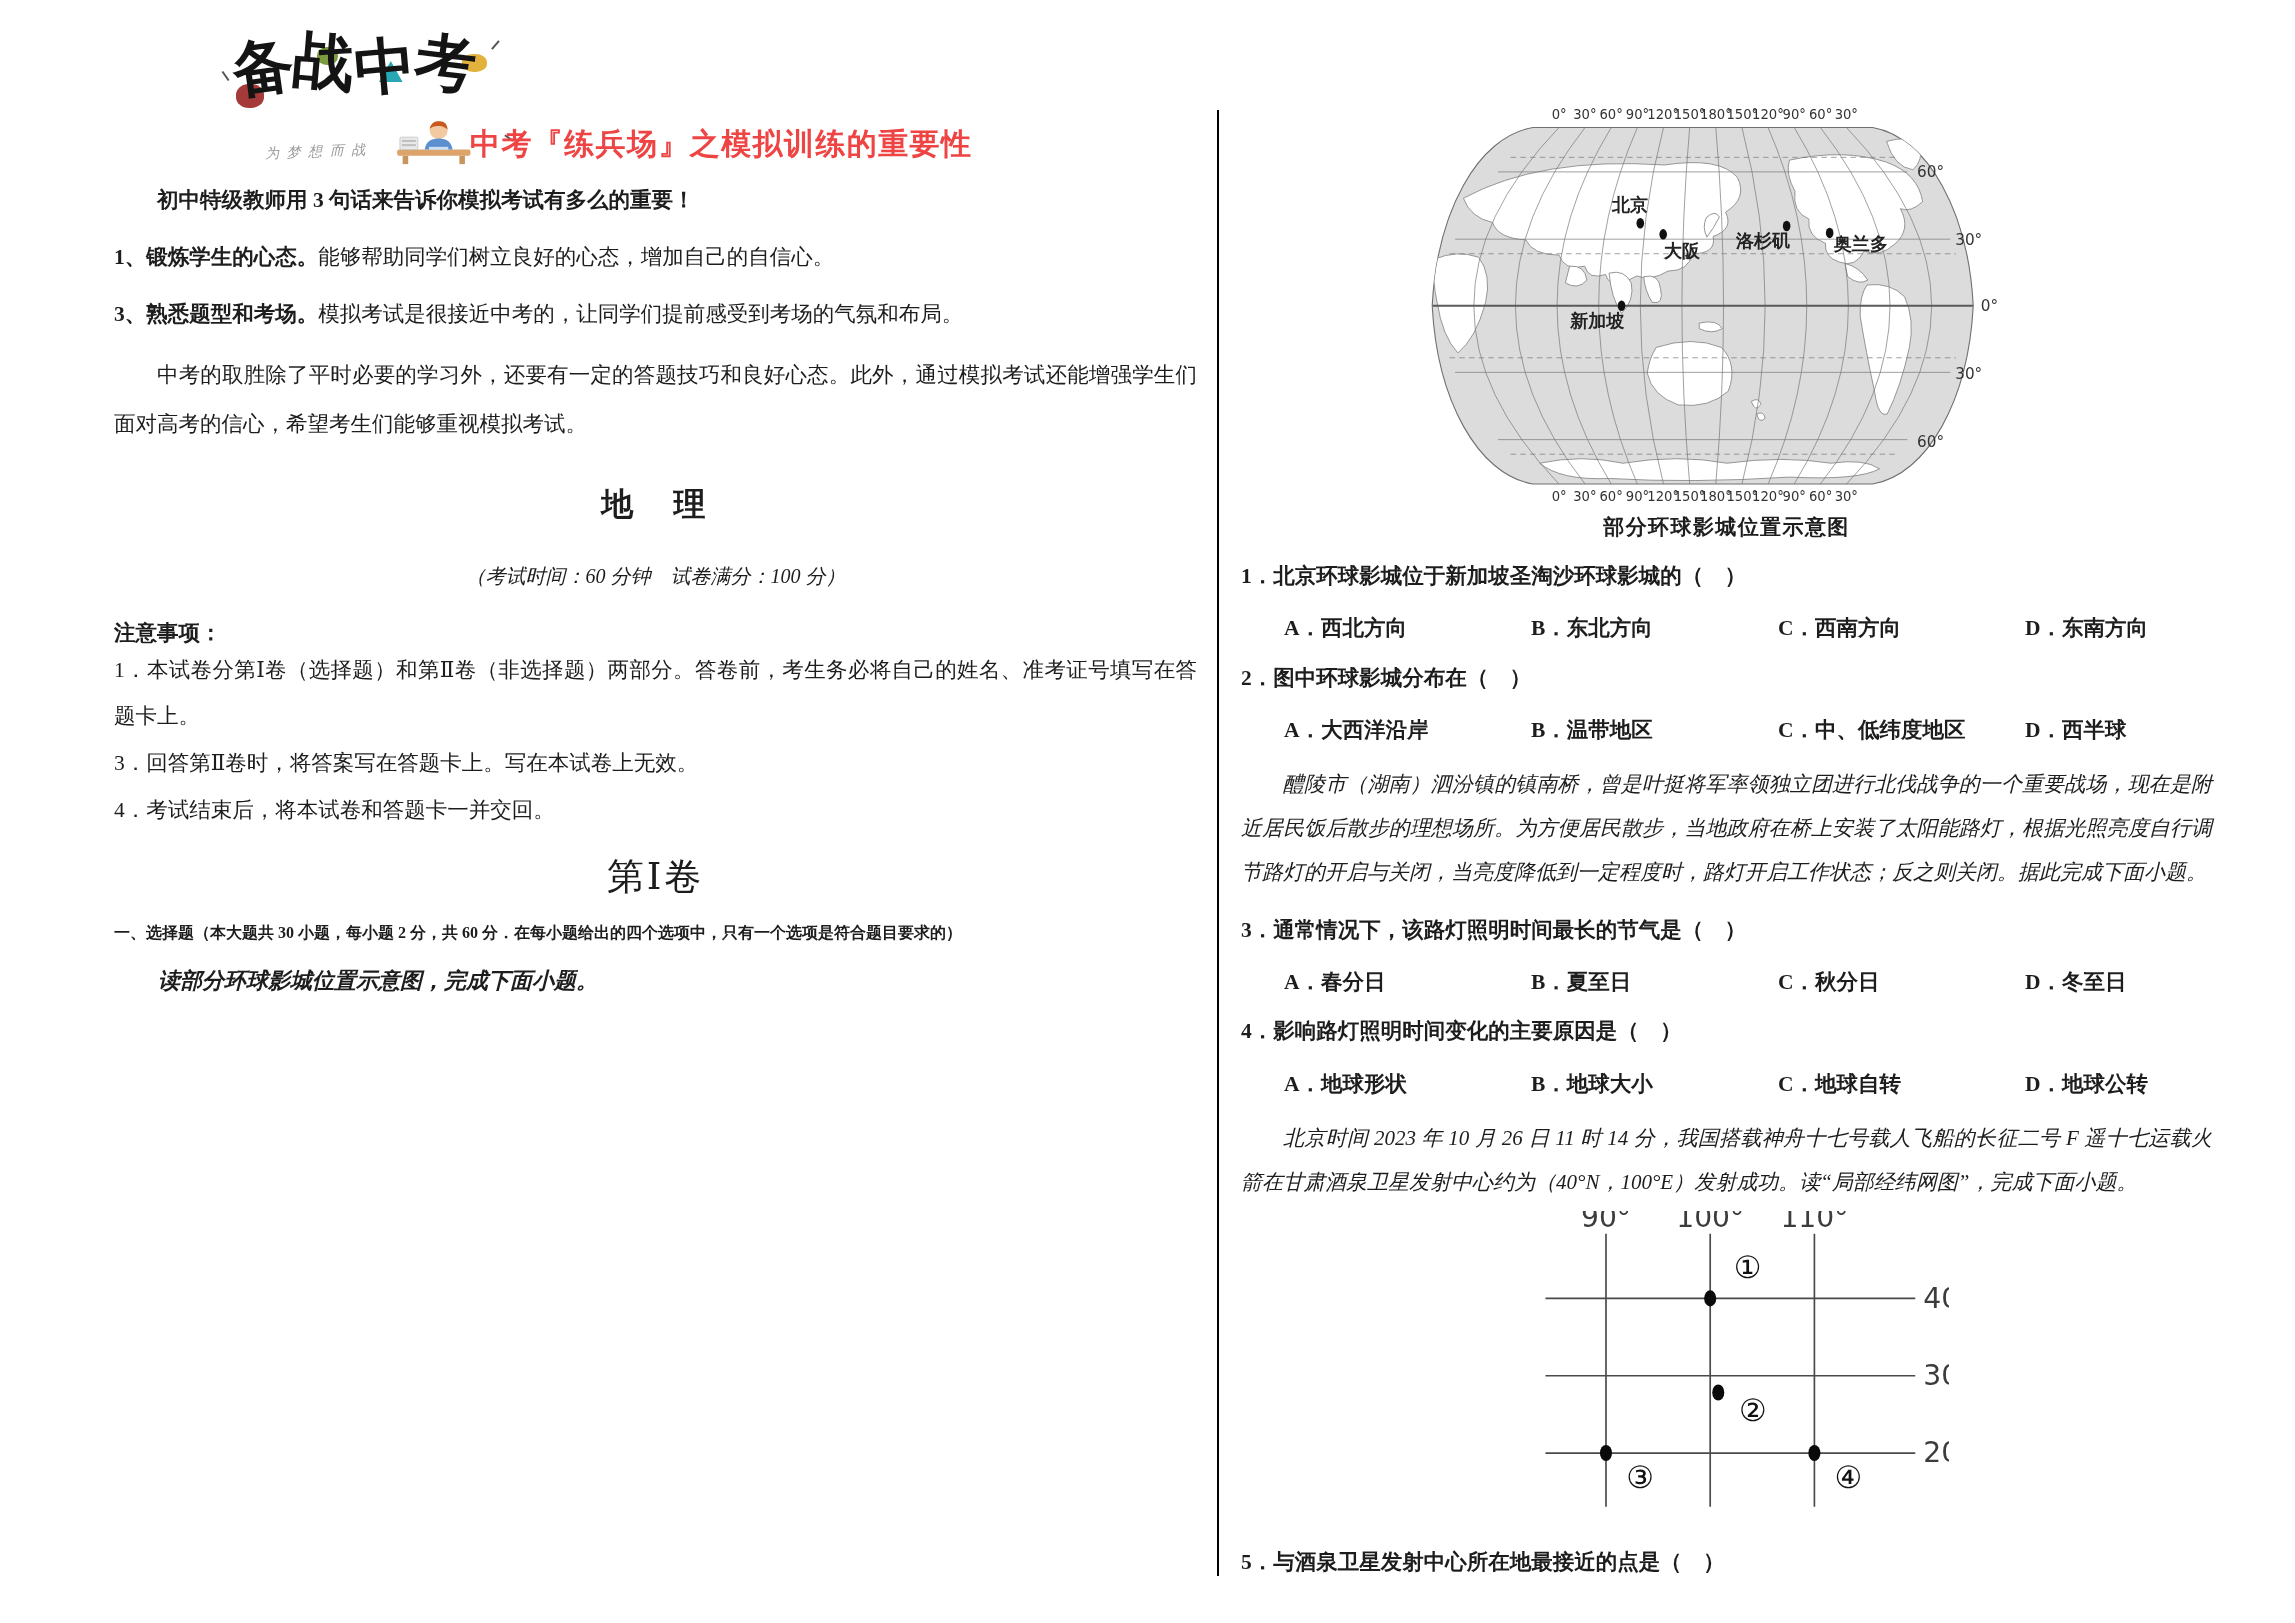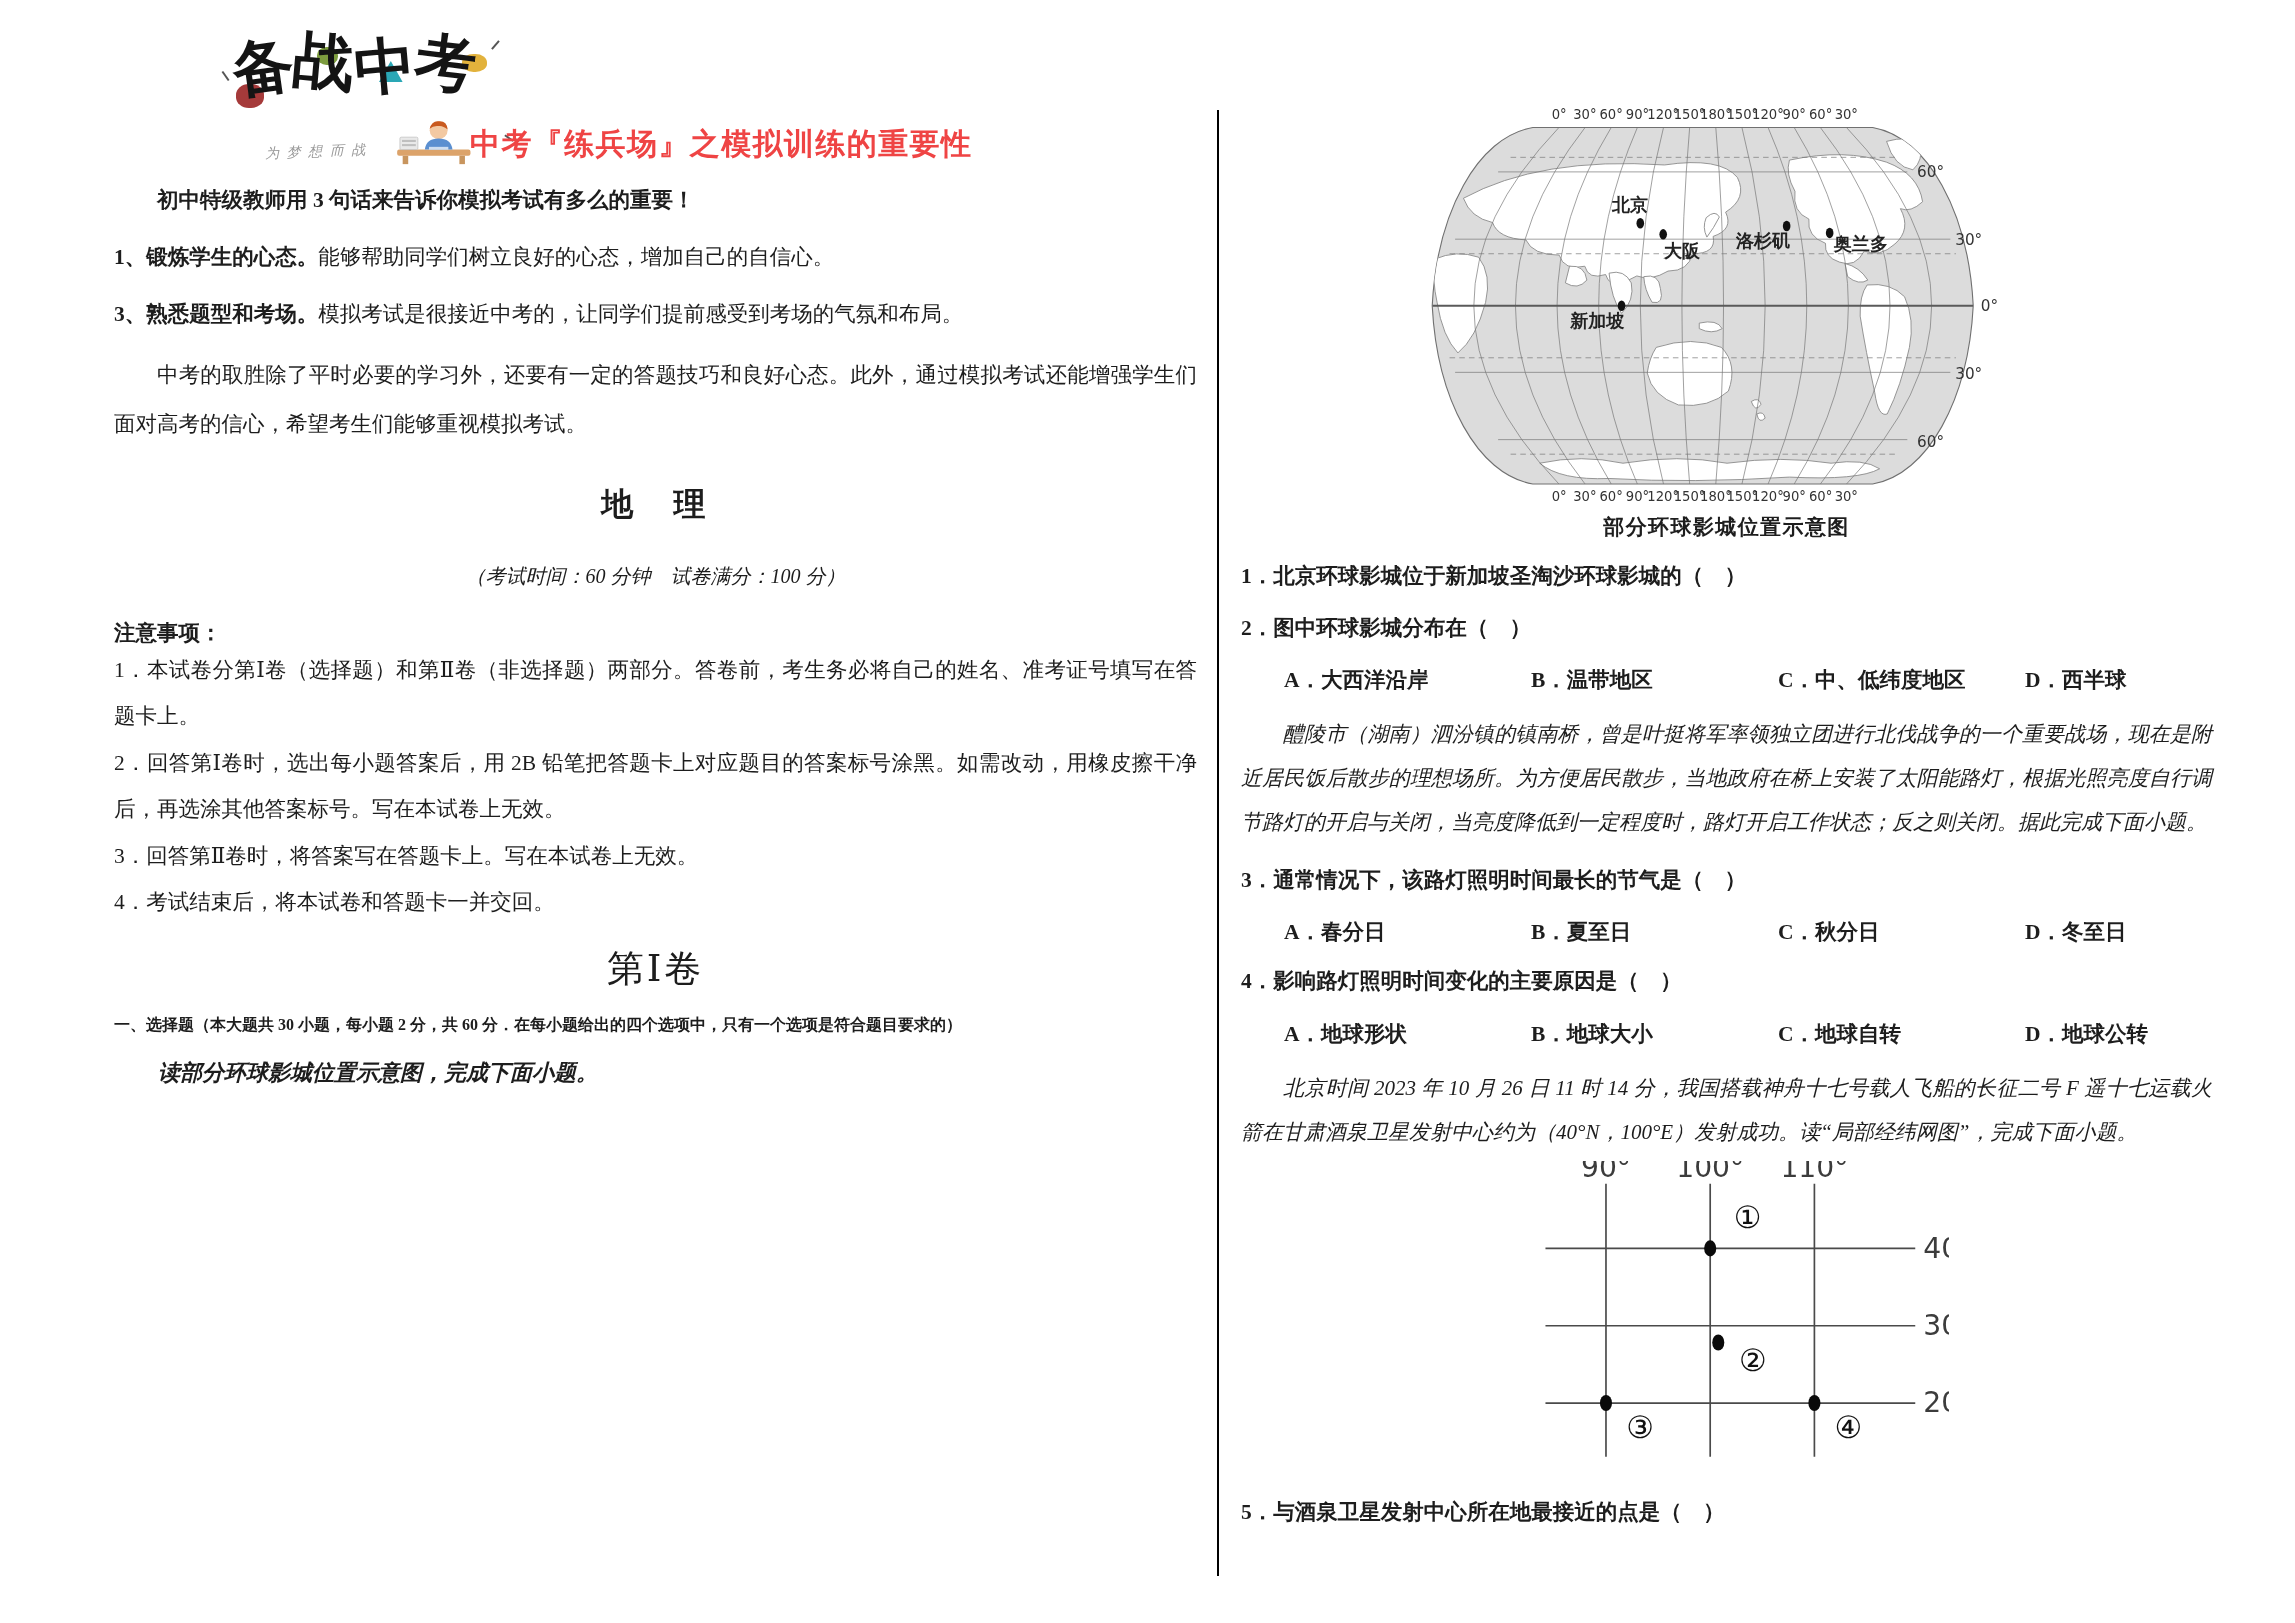--- a/index.html
+++ b/index.html
@@ -104,21 +104,20 @@
     <p class="point-line"><span class="point-lead">1、锻炼学生的心态。</span><span>能够帮助同学们树立良好的心态，增加自己的自信心。</span></p>
     <p class="point-line"><span class="point-lead">3、熟悉题型和考场。</span><span>模拟考试是很接近中考的，让同学们提前感受到考场的气氛和布局。</span></p>
 
     <p class="closing-par">中考的取胜除了平时必要的学习外，还要有一定的答题技巧和良好心态。此外，通过模拟考试还能增强学生们面对高考的信心，希望考生们能够重视模拟考试。</p>
 
     <h2 class="exam-subject">地　理</h2>
     <p class="exam-meta">（考试时间：60 分钟　试卷满分：100 分）</p>
 
     <p class="notice-label">注意事项：</p>
     <p class="notice">1．本试卷分第Ⅰ卷（选择题）和第Ⅱ卷（非选择题）两部分。答卷前，考生务必将自己的姓名、准考证号填写在答题卡上。</p>
-    <p class="notice">2．回答第Ⅰ卷时，选出每小题答案后，用 2B 铅笔把答题卡上对应题目的答案标号涂黑。如需改动，用橡皮擦干净后，再选涂其他答案标号。写在本试卷上无效。</p>
     <p class="notice">3．回答第Ⅱ卷时，将答案写在答题卡上。写在本试卷上无效。</p>
     <p class="notice">4．考试结束后，将本试卷和答题卡一并交回。</p>
 
     <h2 class="part-title">第Ⅰ卷</h2>
     <p class="section-header">一、选择题（本大题共 30 小题，每小题 2 分，共 60 分．在每小题给出的四个选项中，只有一个选项是符合题目要求的）</p>
     <p class="reading-hint">读部分环球影城位置示意图，完成下面小题。</p>
   </div>
 
   <div class="divider"></div>
 
@@ -222,20 +221,26 @@
         <text class="cjk" x="522" y="200" font-size="26" font-weight="600" fill="#222" text-anchor="middle">洛杉矶</text>
         <ellipse cx="618" cy="180" rx="5.5" ry="7.5" fill="#111"></ellipse>
         <text class="cjk" x="663" y="205" font-size="26" font-weight="600" fill="#222" text-anchor="middle">奥兰多</text>
         <ellipse cx="318" cy="285" rx="5.5" ry="7.5" fill="#111"></ellipse>
         <text class="cjk" x="283" y="316" font-size="26" font-weight="600" fill="#222" text-anchor="middle">新加坡</text>
       </g>
     </svg>
     <p class="map-caption">部分环球影城位置示意图</p>
 
     <p class="question">1．北京环球影城位于新加坡圣淘沙环球影城的（　）</p>
+    <div class="options">
+      <span>A．西北方向</span>
+      <span>B．东北方向</span>
+      <span>C．西南方向</span>
+      <span>D．东南方向</span>
+    </div>
 
     <p class="question">2．图中环球影城分布在（　）</p>
     <div class="options">
       <span>A．大西洋沿岸</span>
       <span>B．温带地区</span>
       <span>C．中、低纬度地区</span>
       <span>D．西半球</span>
     </div>
 
     <p class="passage">醴陵市（湖南）泗汾镇的镇南桥，曾是叶挺将军率领独立团进行北伐战争的一个重要战场，现在是附近居民饭后散步的理想场所。为方便居民散步，当地政府在桥上安装了太阳能路灯，根据光照亮度自行调节路灯的开启与关闭，当亮度降低到一定程度时，路灯开启工作状态；反之则关闭。据此完成下面小题。</p>

